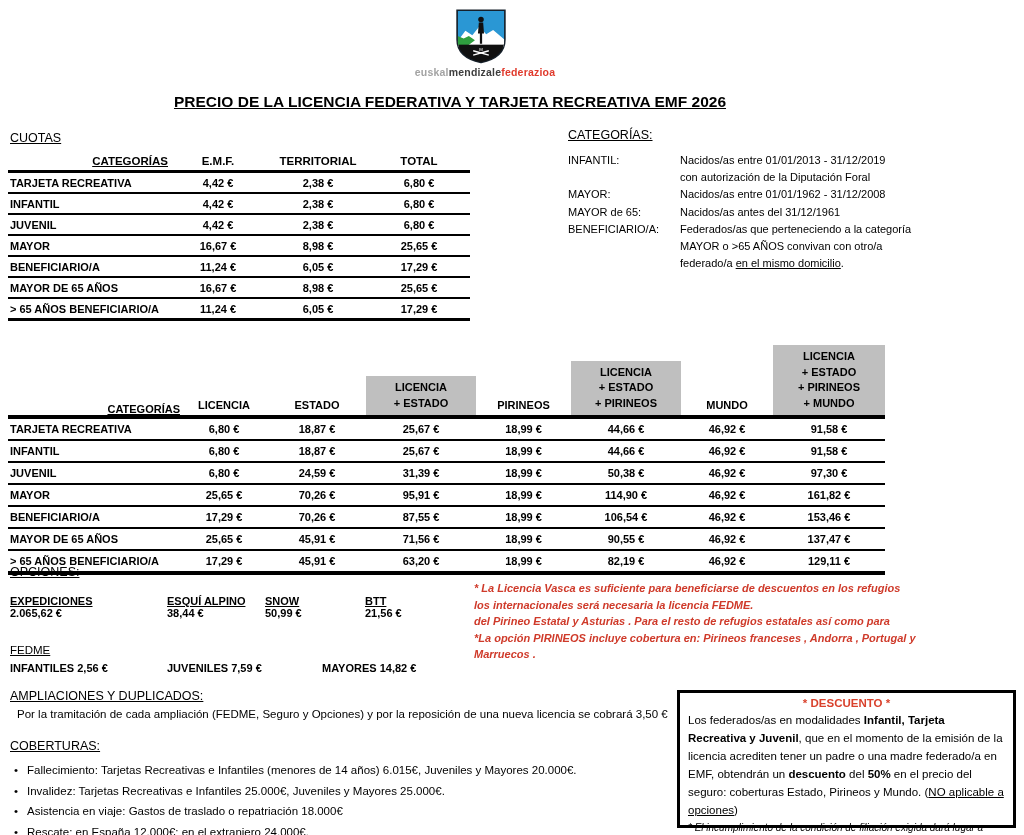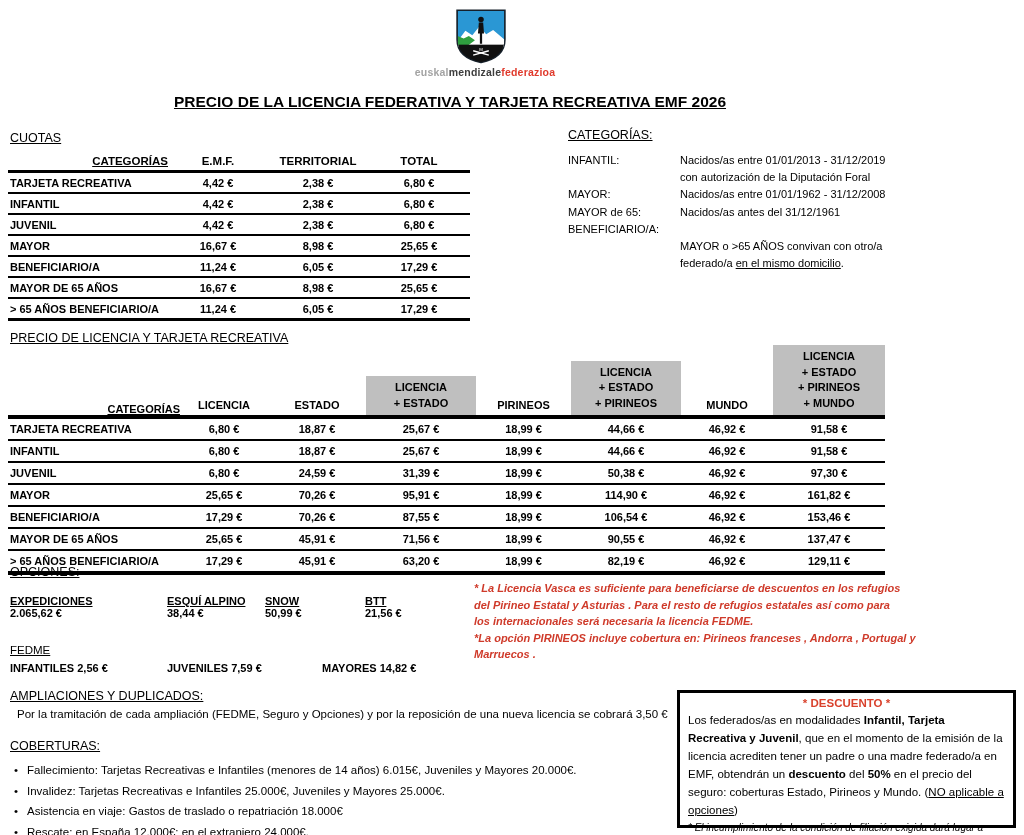--- a/index.html
+++ b/index.html
@@ -195,32 +195,32 @@
     <div class="cat-row">
         <span class="cat-label">MAYOR:</span>
         <span class="cat-def">Nacidos/as entre 01/01/1962 - 31/12/2008</span>
       </div>
     <div class="cat-row">
         <span class="cat-label">MAYOR de 65:</span>
         <span class="cat-def">Nacidos/as antes del 31/12/1961</span>
       </div>
     <div class="cat-row">
         <span class="cat-label">BENEFICIARIO/A:</span>
+        <span class="cat-def">Federados/as que perteneciendo a la categoría</span>
       </div>
     <div class="cat-row">
         <span class="cat-label"></span>
         <span class="cat-def">MAYOR o &gt;65 AÑOS convivan con otro/a</span>
       </div>
     <div class="cat-row">
         <span class="cat-label"></span>
         <span class="cat-def"><span>federado/a </span><span class="u">en el mismo domicilio</span><span>.</span></span>
       </div>
   </aside>
 
-  <div class="sec-h precio-h">PRECIO DE LICENCIA Y TARJETA RECREATIVA</div>
   <table class="precio-table">
     <colgroup>
         <col style="width:172px">
         <col style="width:88px">
         <col style="width:98px">
         <col style="width:110px">
         <col style="width:95px">
         <col style="width:110px">
         <col style="width:92px">
         <col style="width:112px">
@@ -348,22 +348,22 @@
         </div>
       <div class="opc-item opc-3">
           <span class="lbl">BTT</span>
           <span class="val">21,56 €</span>
         </div>
     </div>
   </section>
 
   <div class="rednotes">
     <div>*  La  Licencia Vasca  es suficiente para beneficiarse de descuentos en los  refugios</div>
+    <div>los internacionales será necesaria la licencia FEDME.</div>
     <div>del  Pirineo Estatal  y  Asturias . Para el resto de refugios estatales así como para</div>
-    <div>los internacionales será necesaria la licencia FEDME.</div>
     <div>*La opción  PIRINEOS  incluye cobertura en:  Pirineos franceses ,  Andorra ,  Portugal  y  Marruecos .</div>
   </div>
 
   <section class="fedme">
     <div class="sec-h">FEDME</div>
     <div class="fedme-items">
       <span class="fed-0">INFANTILES 2,56 €</span>
       <span class="fed-1">JUVENILES 7,59 €</span>
       <span class="fed-2">MAYORES 14,82 €</span>
     </div>

